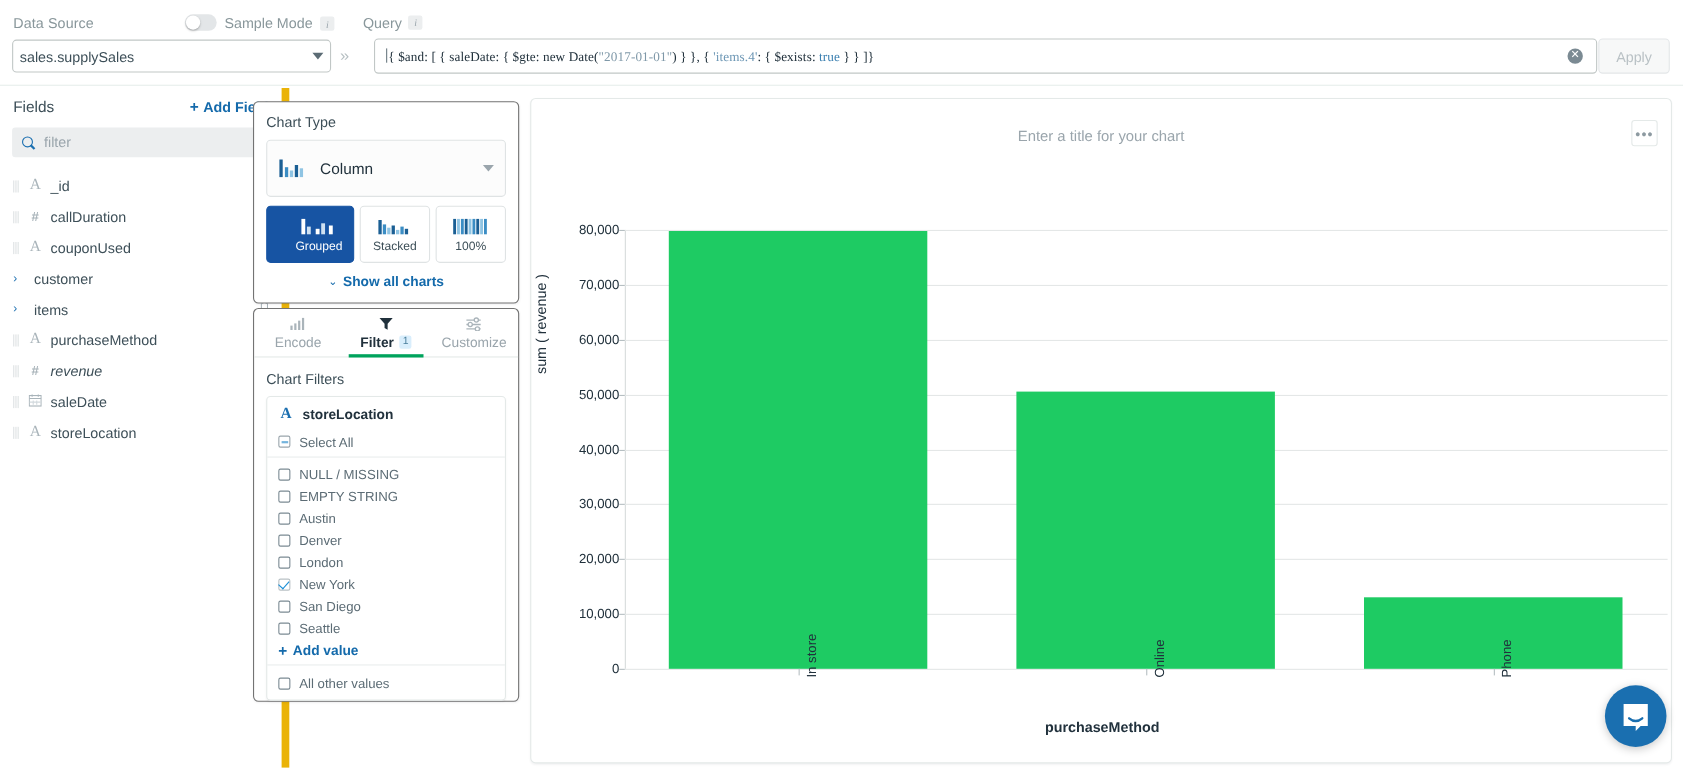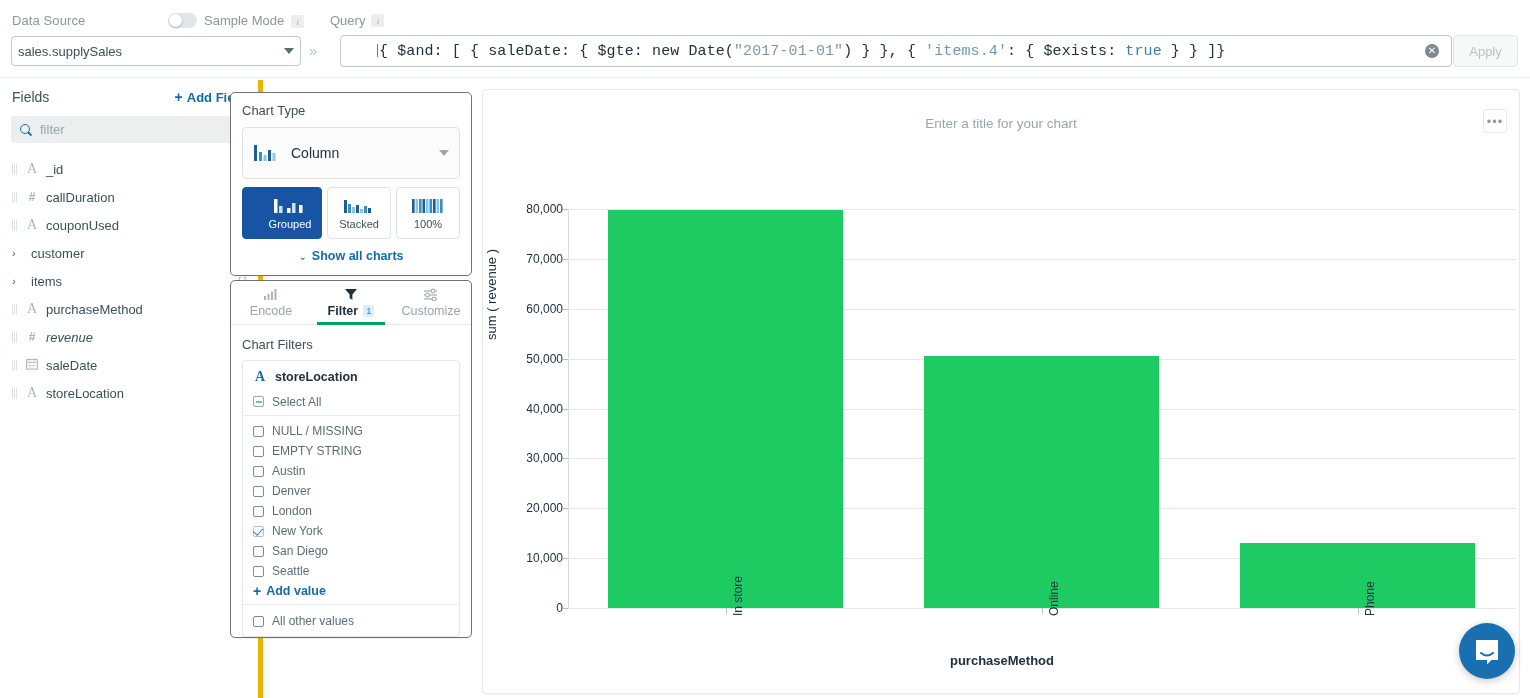--- a/index.html
+++ b/index.html
@@ -57,22 +57,22 @@
     position: absolute; left: 309px; top: 43px;
     font-size: 15px; color: #b6bfc2; line-height: 1;
   }
   .query-box {
     position: absolute; left: 340px; top: 35px; width: 1112px; height: 32px;
     border: 1px solid #c1c7c6; border-radius: 4px; background: #fff;
     display: flex; align-items: center; padding: 0 34px 0 10px;
     overflow: hidden;
   }
   .query-text {
-    font-family: Liberation Mono, monospace; font-size: 15px;
-    color: #21313c; white-space: nowrap; letter-spacing: .1px; margin-left: 26px;
+    font-family: Liberation Serif, serif; font-size: 12px;
+    color: #21313c; white-space: nowrap; letter-spacing: .1px;
   }
   .query-text .caretbar {
     display: inline-block; width: 1px; height: 13px; background: #6c7b82;
     vertical-align: -2px; margin-right: 1px;
   }
   .q-str { color: #7f98a8; }
   .q-key { color: #6d97b5; }
   .q-bool { color: #3a7fb0; }
   .clear-btn {
     position: absolute; left: 1425px; top: 44px;
@@ -82,21 +82,21 @@
   }
   .apply-btn {
     position: absolute; left: 1453px; top: 35px; width: 65px; height: 32px;
     border: 1px solid #e3e6e8; border-radius: 4px; background: #f7f8f8;
     color: #b9c1c5; font-size: 13px; display: flex; align-items: center; justify-content: center;
   }
 
   
   .fields-panel {
     position: absolute; left: 0; top: 80px; width: 263px; height: 618px;
-    background: #fff; border-right: 5px solid #eab308;
+    background: #fff; border-right: 7px solid #eab308;
   }
   .fields-head {
     position: relative; height: 34px; padding: 0 12px;
     display: flex; align-items: center;
   }
   .fields-title { font-size: 14px; color: #3d4f58; }
   .add-field {
     margin-left: auto; font-size: 13px; color: #146aab; font-weight: bold;
     display: flex; align-items: center; gap: 4px;
   }

